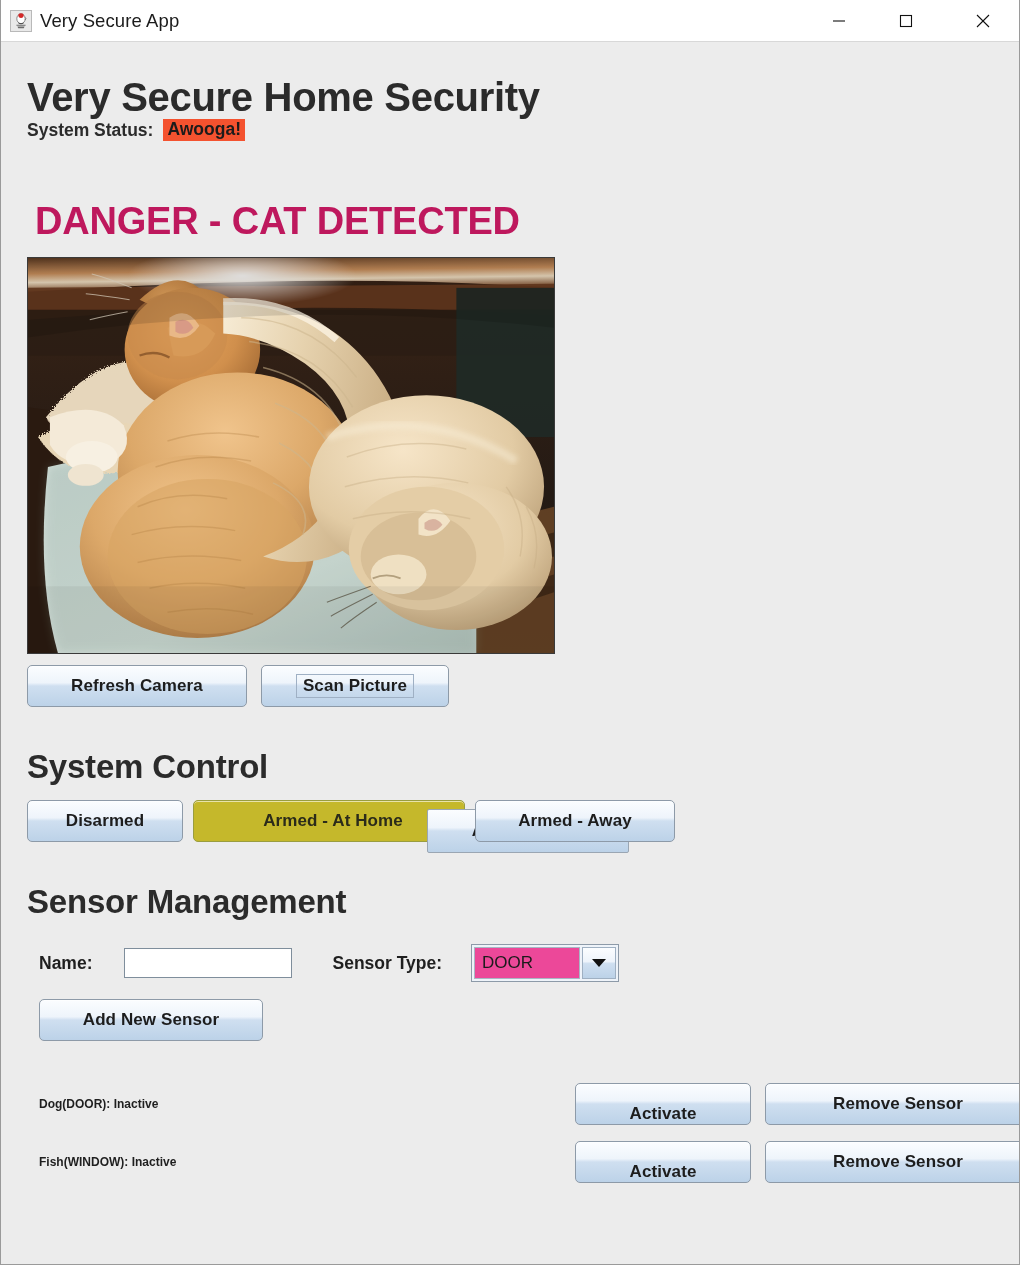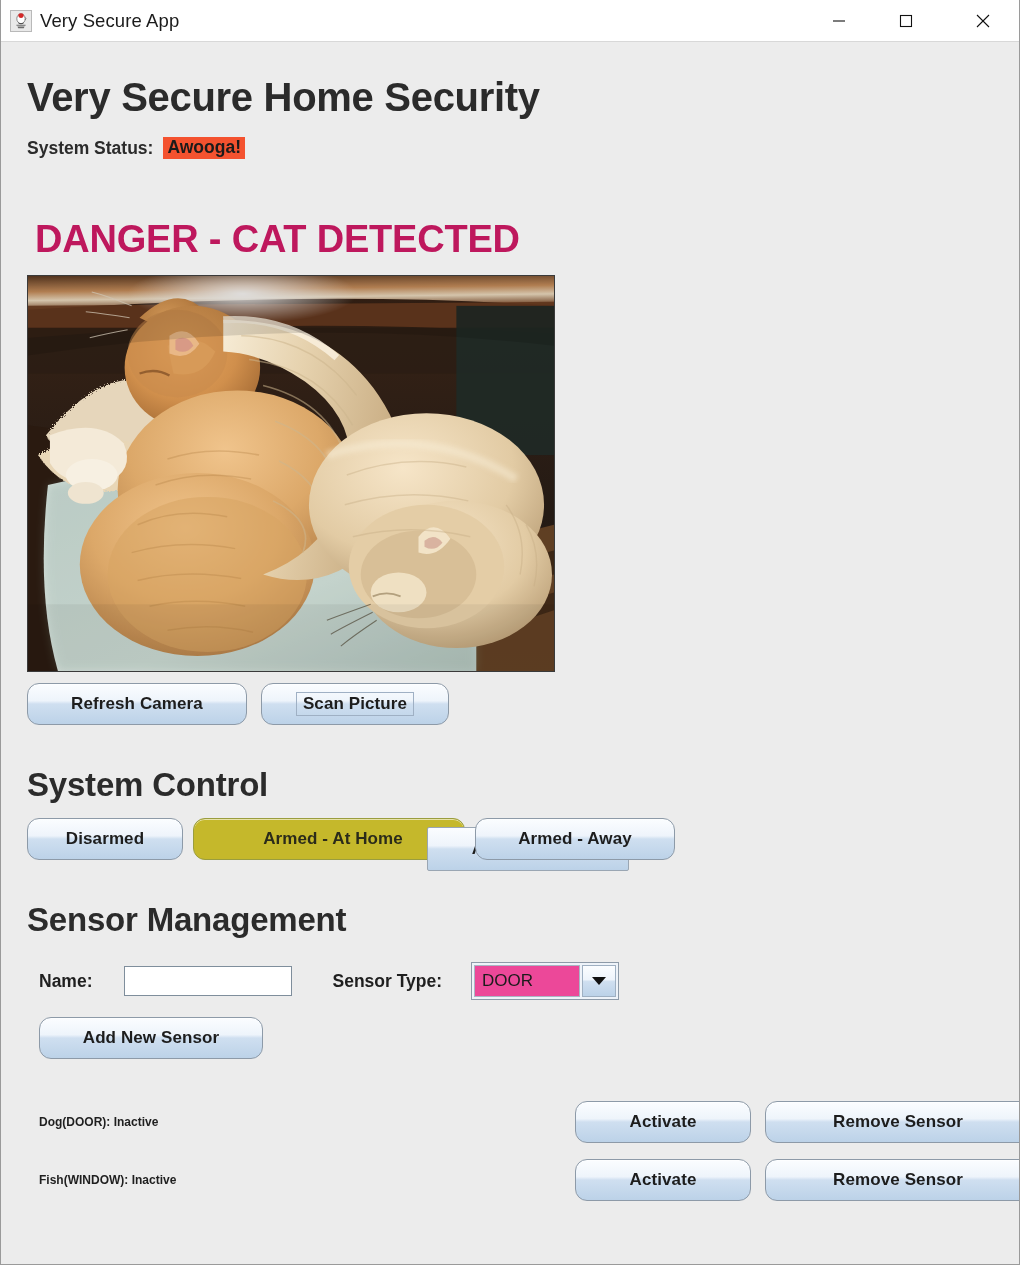--- a/index.html
+++ b/index.html
@@ -82,21 +82,20 @@
     margin: 0;
     padding-top: 34px;
     font-size: 40px;
     font-weight: bold;
     color: #2b2b2b;
     letter-spacing: -0.3px;
     line-height: 1.05;
   }
 
   #status-line {
-    margin-top: 18px;
     font-size: 17.5px;
     font-weight: bold;
     color: #2b2b2b;
     display: flex;
     align-items: center;
     height: 24px;
   }
   #status-badge {
     background: #f4522f;
     color: #1b1b1b;
@@ -135,21 +134,21 @@
   }
   #camera-photo svg { display:block; width:100%; height:100%; }
 
   
   .btn {
     display: inline-flex;
     align-items: center;
     justify-content: center;
     box-sizing: border-box;
     border: 1px solid #8d9aa8;
-    border-radius: 12px;
+    border-radius: 5px;
     background: linear-gradient(to bottom, #fbfdff 0%, #eef4fb 42%, #cfdff0 50%, #bcd2e8 100%);
     color: #1d1d1d;
     font-family: "Liberation Sans", sans-serif;
     font-weight: bold;
     font-size: 17px;
     letter-spacing: .1px;
     height: 42px;
     padding: 0 16px;
     box-shadow: 0 1px 0 rgba(255,255,255,.6) inset;
     cursor: default;
@@ -299,21 +298,21 @@
     color: #1f1f1f;
     padding-left: 12px;
     white-space: nowrap;
   }
   .sensor-actions {
     position: absolute;
     left: 548px;
     display: flex;
     gap: 14px;
   }
-  .btn-activate { width: 176px; }
+  .btn-activate { width: 176px; align-items: flex-end; }
   .btn-remove   { width: 266px; }
 </style>
 </head>
 <body>
 
 <div id="window">
 
   <div id="titlebar">
     <div id="app-icon">
       <svg viewBox="0 0 22 22">

